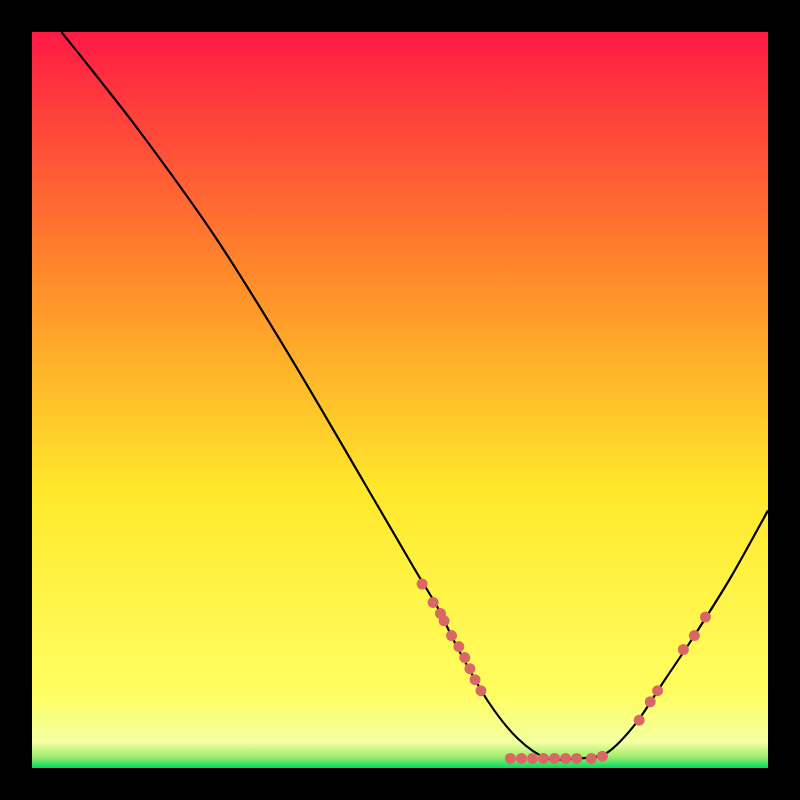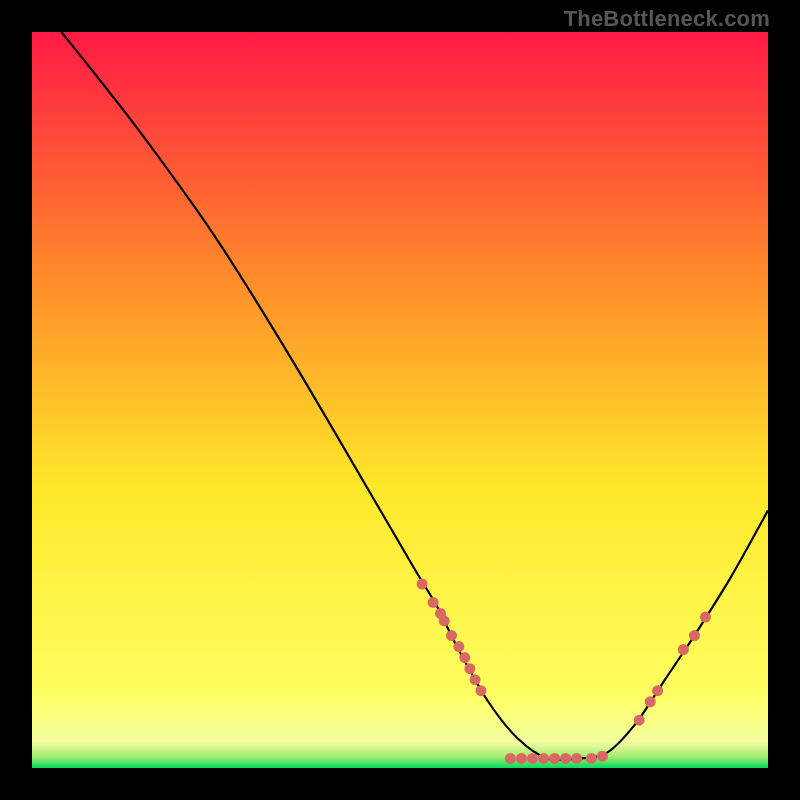--- a/index.html
+++ b/index.html
@@ -33,21 +33,20 @@
     letter-spacing: 0.2px;
   }
   svg {
     display: block;
   }
 </style>
 </head>
 <body>
 
 <div class="chart-container">
-  <div class="watermark">TheBottleneck.com</div>
   <div class="plot-area">
     <svg id="chart-svg" width="736" height="736" viewBox="0 0 736 736" preserveAspectRatio="none">
         <defs>
           <linearGradient id="bg-grad" x1="0" y1="0" x2="0" y2="1">
             <stop offset="0%" stop-color="#ff1a45"></stop>
             <stop offset="33%" stop-color="#ff8a2a"></stop>
             <stop offset="62%" stop-color="#ffe82a"></stop>
             <stop offset="90%" stop-color="#ffff62"></stop>
             <stop offset="96.5%" stop-color="#f4ffa0"></stop>
             <stop offset="98.5%" stop-color="#9fec6f"></stop>

